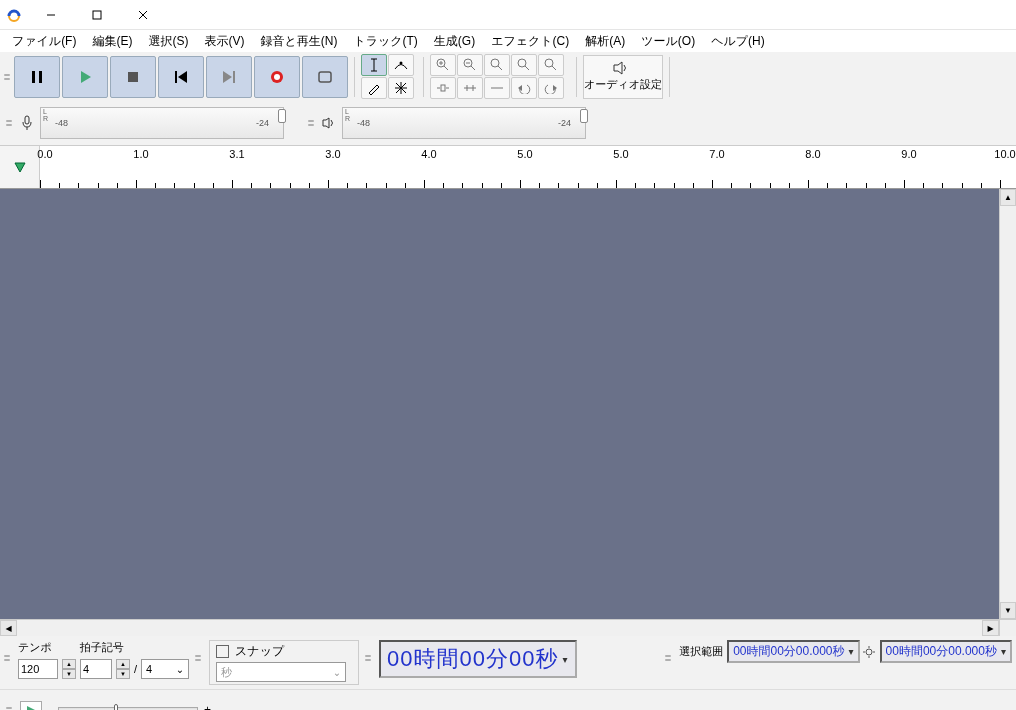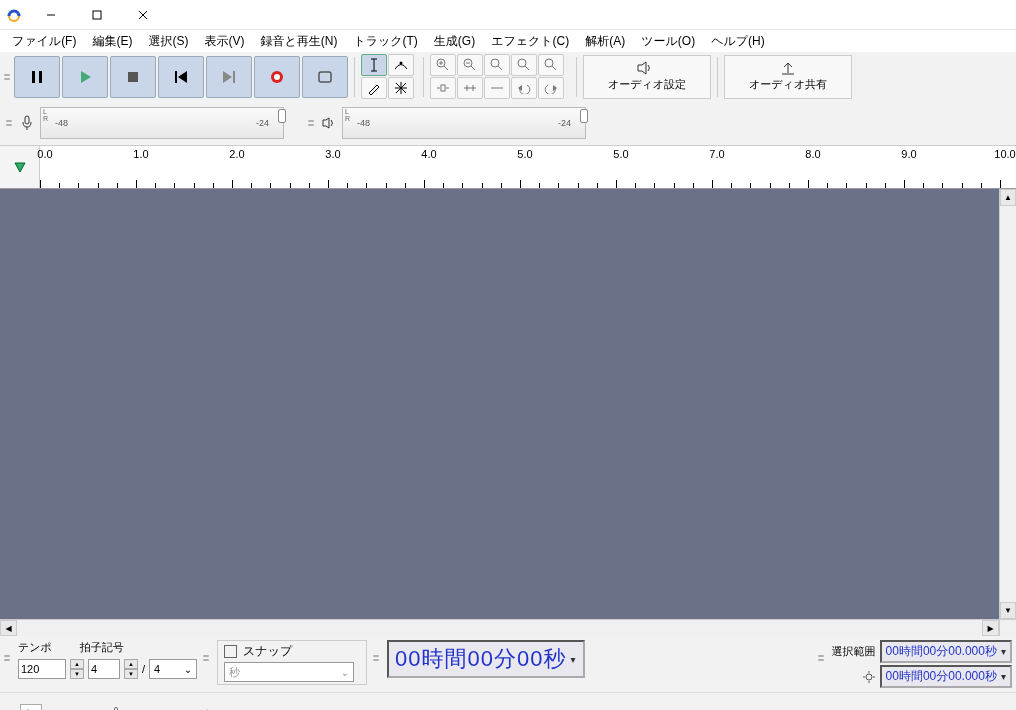--- a/index.html
+++ b/index.html
@@ -21,21 +21,21 @@
 .tbtn { width: 46px; height: 42px; background: #c9d5e8; border: 1px solid #9ab; display: flex; align-items: center; justify-content: center; border-radius: 2px; }
 .tbtn svg { display: block; }
 
 .tool-group { display: flex; flex-wrap: wrap; gap: 1px; width: 56px; }
 .tool-group .tbtn { width: 26px; height: 22px; background: #f8f8f8; border: 1px solid #ccc; }
 .tool-group .tbtn.selected { background: #c9d5e8; border-color: #6a8; }
 
 .zoom-group { display: flex; flex-wrap: wrap; gap: 1px; width: 140px; }
 .zoom-group .tbtn { width: 26px; height: 22px; background: #f8f8f8; border: 1px solid #ccc; }
 
-.big-panel { height: 44px; border: 1px solid #ccc; background: #f8f8f8; display: flex; flex-direction: column; align-items: center; justify-content: center; padding: 0 24px; font-size: 11px; gap: 2px; }
+.big-panel { height: 44px; border: 1px solid #ccc; background: #f8f8f8; display: flex; flex-direction: column; align-items: center; justify-content: center; padding: 0 0; font-size: 11px; gap: 2px; }
 
 .meter-row { display: flex; align-items: center; padding: 4px 6px; gap: 4px; background: #f2f2f2; }
 .meter-icon { width: 18px; height: 18px; display: flex; align-items: center; justify-content: center; }
 .meter { flex: 1; height: 32px; position: relative; background: linear-gradient(180deg,#fafafa,#e8e8e8); border: 1px solid #bbb; }
 .meter-labels { position: absolute; inset: 0; display: flex; justify-content: space-between; align-items: center; padding: 0 14px; font-size: 9px; color: #555; }
 .meter-lr { position: absolute; left: 2px; top: 0; font-size: 7px; line-height: 7px; color: #666; }
 .meter-knob { position: absolute; right: -3px; top: 1px; width: 8px; height: 14px; background: #fff; border: 1px solid #888; border-radius: 2px; }
 .meter-section { display: flex; align-items: center; gap: 4px; }
 .meter-section.first { flex: 1; }
 .meter-section.second { flex: 1; margin-left: 20px; }
@@ -54,34 +54,34 @@
 .vscroll .arrow { height: 17px; background: #e8e8e8; border: 1px solid #ccc; display: flex; align-items: center; justify-content: center; font-size: 8px; }
 .vscroll .arrow.bottom { position: absolute; bottom: 0; width: 100%; }
 .hscroll { height: 17px; background: #f0f0f0; border-top: 1px solid #ccc; display: flex; }
 .hscroll .arrow { width: 17px; background: #e8e8e8; border: 1px solid #ccc; display: flex; align-items: center; justify-content: center; font-size: 8px; }
 .hscroll .track { flex: 1; }
 .hscroll .corner { width: 17px; border-left: 1px solid #ccc; }
 
 .bottom-panels { display: flex; gap: 6px; padding: 4px; background: #f2f2f2; align-items: flex-start; }
 .panel { display: flex; flex-direction: column; gap: 4px; font-size: 11px; }
 .panel-row { display: flex; align-items: center; gap: 4px; }
-.num-input { width: 48px; height: 20px; border: 1px solid #999; background: #fff; padding: 0 2px; font-size: 11px; }
+.num-input { width: 40px; height: 20px; border: 1px solid #999; background: #fff; padding: 0 2px; font-size: 11px; }
 .spinner { display: flex; flex-direction: column; }
 .spinner .sbtn { width: 14px; height: 10px; background: #e8e8e8; border: 1px solid #aaa; font-size: 6px; display: flex; align-items: center; justify-content: center; }
 .dropdown { width: 48px; height: 20px; border: 1px solid #999; background: #fff; position: relative; font-size: 11px; padding-left: 4px; display: flex; align-items: center; }
 .dropdown::after { content: "⌄"; position: absolute; right: 4px; font-size: 10px; }
 .snap-panel { border: 1px solid #ccc; padding: 2px 6px; display: flex; flex-direction: column; gap: 2px; width: 150px; }
 .snap-panel .dropdown { width: 130px; color: #999; }
 .checkbox { width: 13px; height: 13px; border: 1px solid #666; margin-right: 2px; }
 
 .time-display { font-family: monospace; font-size: 22px; color: #2233cc; background: #e8e8ee; border: 2px inset #aaa; padding: 2px 6px; letter-spacing: 1px; display: inline-flex; align-items: center; }
 .time-display.small { font-size: 12px; padding: 1px 4px; letter-spacing: 0; }
 .time-display .tri { margin-left: 4px; font-size: 10px; color: #333; }
 
-.range-panel { display: flex; flex-direction: column; gap: 2px; font-size: 11px; }
+.range-panel { display: flex; gap: 2px; font-size: 11px; }
 .range-panel .row { display: flex; align-items: center; gap: 4px; justify-content: flex-end; }
 
 .playbar { display: flex; align-items: center; gap: 6px; padding: 2px 6px; background: #f2f2f2; border-top: 1px solid #ddd; }
 .mini-play { width: 22px; height: 18px; background: #fff; border: 1px solid #aaa; display: flex; align-items: center; justify-content: center; }
 .speed-slider { width: 140px; height: 6px; background: linear-gradient(180deg,#ddd,#fff); border: 1px solid #aaa; position: relative; }
 .speed-slider .thumb { position: absolute; left: 40%; top: -4px; width: 4px; height: 14px; background: #fff; border: 1px solid #666; border-radius: 2px; }
 
 .vdiv { width: 1px; height: 40px; background: #ccc; margin: 0 4px; }
 .label { font-size: 11px; }
 </style>
@@ -269,28 +269,20 @@
 
   <div class="big-panel">
     <svg width="20" height="14">
           <polygon points="1,4 5,4 9,1 9,13 5,10 1,10" fill="none" stroke="#333"></polygon>
           <path d="M11 4 Q14 7 11 10" fill="none" stroke="#333"></path>
         </svg>
     <span>オーディオ設定</span>
   </div>
   <div class="vdiv"></div>
 
-  <div class="big-panel">
-    <svg width="16" height="14">
-          <line x1="8" y1="12" x2="8" y2="2" stroke="#333"></line>
-          <polyline points="4,6 8,2 12,6" fill="none" stroke="#333"></polyline>
-          <line x1="2" y1="13" x2="14" y2="13" stroke="#333"></line>
-        </svg>
-    <span>オーディオ共有</span>
-  </div>
 </div>
 
 <div class="meter-row">
   <div class="meter-section first">
     <div class="grip"></div>
     <div class="meter-icon">
           <svg width="14" height="16">
             <rect x="5" y="1" width="4" height="8" rx="2" fill="none" stroke="#333"></rect>
             <path d="M3 7 Q3 12 7 12 Q11 12 11 7" fill="none" stroke="#333"></path>
             <line x1="7" y1="12" x2="7" y2="15" stroke="#333"></line>
@@ -341,21 +333,21 @@
       <div class="tick minor" style="left: 57.6px;"></div>
       <div class="tick minor" style="left: 76.8px;"></div>
       <div class="tick" style="left: 96px;">
         <div class="lbl">1.0</div>
       </div>
       <div class="tick minor" style="left: 115.2px;"></div>
       <div class="tick minor" style="left: 134.4px;"></div>
       <div class="tick minor" style="left: 153.6px;"></div>
       <div class="tick minor" style="left: 172.8px;"></div>
       <div class="tick" style="left: 192px;">
-        <div class="lbl">2.0</div>
+        <div class="lbl">3.1</div>
       </div>
       <div class="tick minor" style="left: 211.2px;"></div>
       <div class="tick minor" style="left: 230.4px;"></div>
       <div class="tick minor" style="left: 249.6px;"></div>
       <div class="tick minor" style="left: 268.8px;"></div>
       <div class="tick" style="left: 288px;">
         <div class="lbl">3.0</div>
       </div>
       <div class="tick minor" style="left: 307.2px;"></div>
       <div class="tick minor" style="left: 326.4px;"></div>

